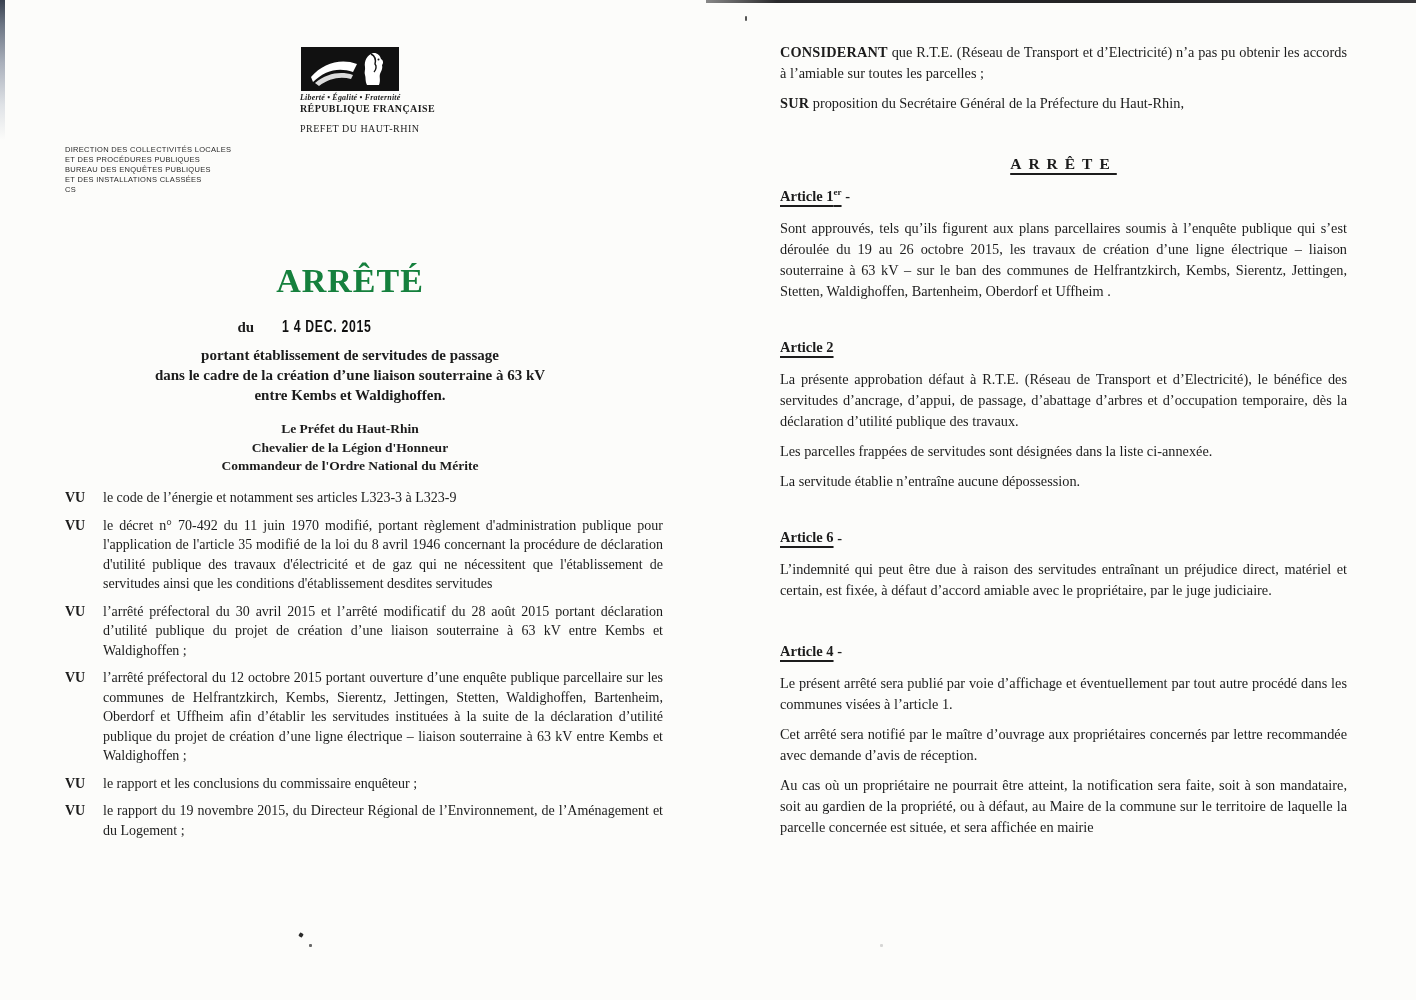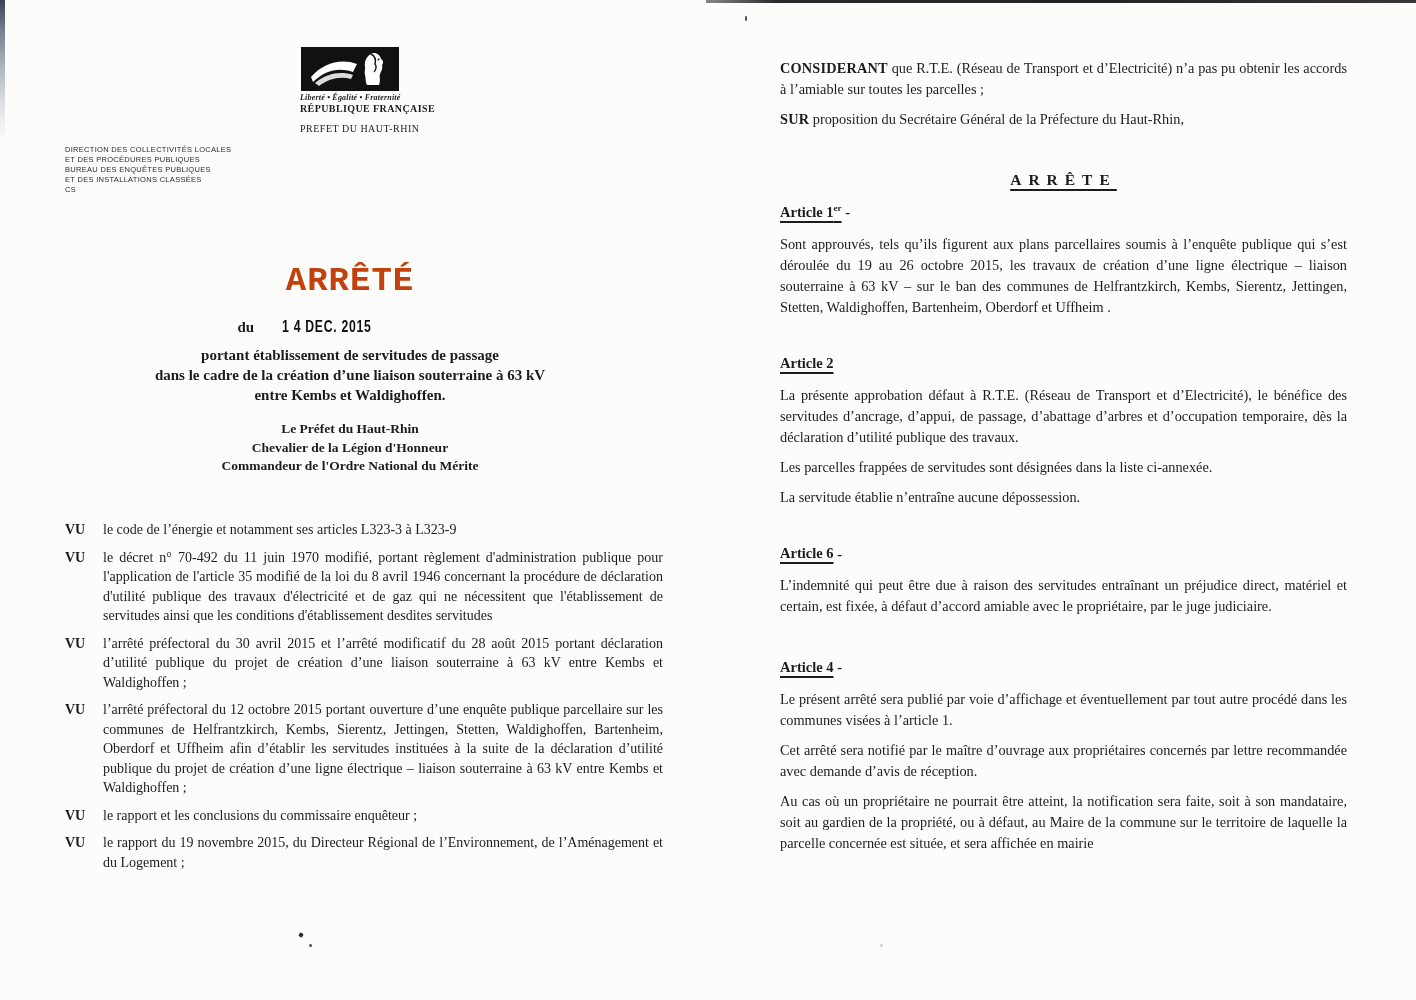--- a/index.html
+++ b/index.html
@@ -37,43 +37,43 @@
   .logo-republic {
     margin-top: 1px; font-size: 10px; font-weight: bold; letter-spacing: .4px; white-space: nowrap;
   }
   .logo-prefet { margin-top: 9px; font-size: 10px; letter-spacing: .5px; white-space: nowrap; }
 
   .direction-block { position: absolute; left: 65px; top: 145px; font-family: "Liberation Sans", sans-serif; }
   .direction-block div { font-size: 7.5px; letter-spacing: .3px; line-height: 10px; color: #2a2a2a; }
 
   .title-block { position: absolute; left: 50px; top: 262px; width: 600px; text-align: center; }
   .doc-title {
-    font-family: Liberation Mono, monospace; font-weight: bold;
-    font-size: 34px; letter-spacing: 1px; color: #c2410c;
+    font-family: Liberation Serif, serif; font-weight: bold;
+    font-size: 34px; letter-spacing: 1px; color: #15803d;
   }
   .date-line {
     margin-top: 17px; display: flex; justify-content: center; align-items: baseline;
     gap: 28px; transform: translateX(-28px);
   }
   .date-prefix { font-weight: bold; font-size: 15px; }
   .date-stamp {
     display: inline-block; font-family: "Liberation Sans", sans-serif; font-weight: bold;
     font-size: 17px; letter-spacing: 1px; transform: scaleX(.72); transform-origin: left center;
     white-space: nowrap; color: #101010;
   }
   .subtitle { margin-top: 8px; font-weight: bold; font-size: 15px; line-height: 20px; }
   .issuer { margin-top: 15px; font-weight: bold; font-size: 13.5px; line-height: 18.5px; }
 
-  .vu-list { position: absolute; left: 60px; top: 520px; width: 603px; }
+  .vu-list { position: absolute; left: 60px; top: 488px; width: 603px; }
   .vu-item { display: grid; grid-template-columns: 43px 1fr; margin-bottom: 8px; }
   .vu-label { font-weight: bold; font-size: 14px; line-height: 19.5px; padding-left: 5px; }
   .vu-text { font-size: 14px; line-height: 19.5px; text-align: justify; }
 
   
-  .right-page { position: absolute; left: 780px; top: 58px; width: 567px; }
+  .right-page { position: absolute; left: 780px; top: 42px; width: 567px; }
   .right-page p { font-size: 14.3px; line-height: 21px; text-align: justify; margin-bottom: 9px; }
   .right-page p b { letter-spacing: .2px; }
   .sur-para { margin-top: 9px; }
   .arrete-heading {
     margin-top: 41px; margin-bottom: 14px; text-align: center;
     font-weight: bold; font-size: 15.5px;
   }
   .arrete-heading span {
     letter-spacing: 7px; text-decoration: underline;
     text-underline-offset: 4px; text-decoration-thickness: 1.5px;

